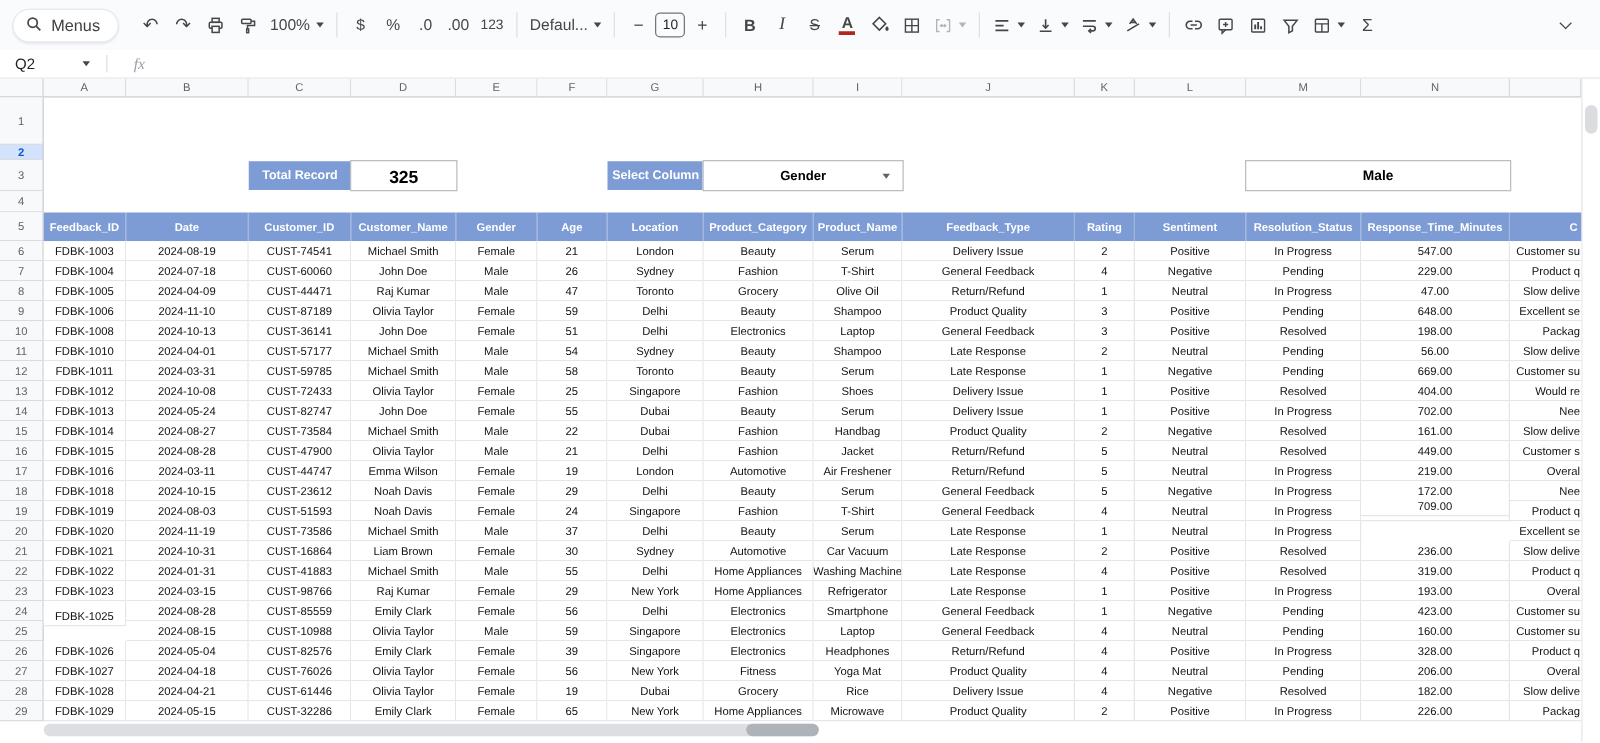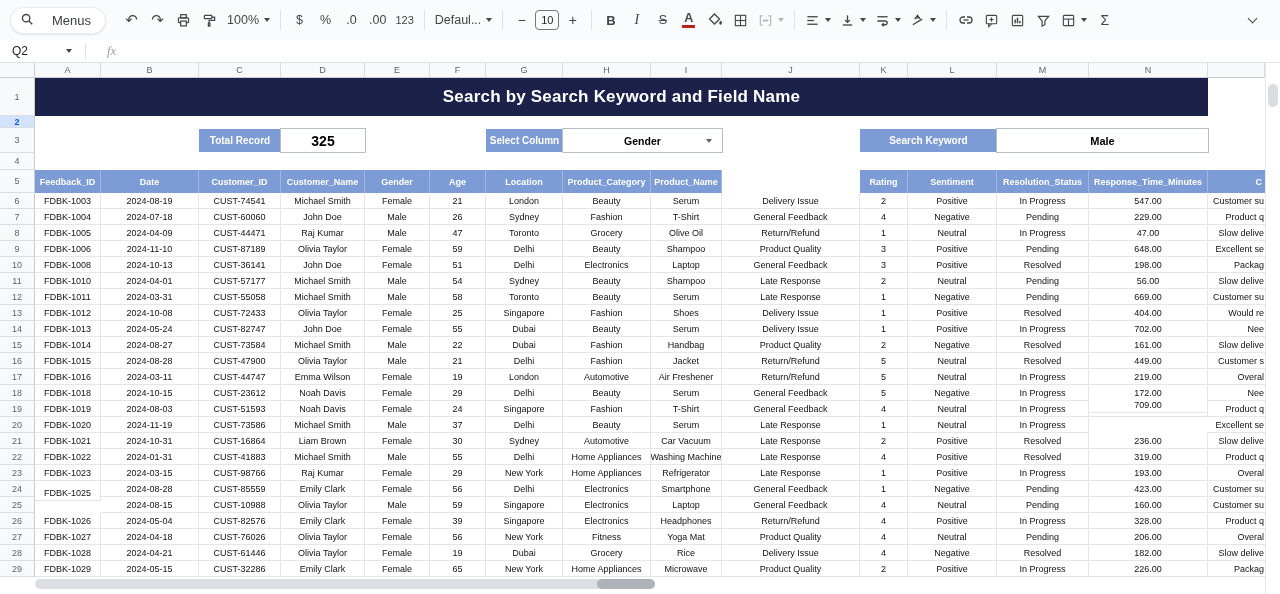--- a/index.html
+++ b/index.html
@@ -8,21 +8,21 @@
   }
   *{box-sizing:border-box}
   html,body{margin:0;padding:0}
   body{width:1280px;height:594px;overflow:hidden;position:relative;background:#fff;
        font-family:"Liberation Sans",sans-serif;color:#202124;}
 
   
   .toolbar{position:absolute;top:0;left:0;width:1280px;height:40px;background:#f9fbfd;
            display:flex;align-items:center;padding:0 10px;gap:1px;}
   .pill{background:#fff;border:1px solid #e8eaef;box-shadow:0 1px 2px rgba(60,64,67,.12);
-        border-radius:15px;height:27px;padding:0 14px 0 9px;display:flex;align-items:center;gap:18px;
+        border-radius:15px;height:27px;padding:0 14px 0 9px;display:flex;align-items:center;gap:7px;
         font-size:13px;color:#3c4043;margin-right:12px;}
   .tb{height:26px;min-width:25px;display:flex;align-items:center;justify-content:center;
       border-radius:4px;color:var(--icon);font-size:12.5px;gap:3px;padding:0 4px;white-space:nowrap;}
   .tb svg{display:block}
   .divider{width:1px;height:20px;background:#dde0e4;margin:0 5px;flex:none}
   .caret{width:0;height:0;border-left:3.5px solid transparent;border-right:3.5px solid transparent;
          border-top:4px solid var(--icon);margin-left:2px}
   .bold-b{font-weight:bold;font-size:13px}
   .ital-i{font-family:"Liberation Serif",serif;font-style:italic;font-size:14px}
   .strike-s{text-decoration:line-through;font-size:12.5px}
@@ -235,32 +235,30 @@
     <span class="caret"></span>
   </div>
   <div class="divider" style="height:14px"></div>
   <span class="fx">fx</span>
   <div style="flex:1"></div>
 </div>
 
 <div class="sheet" id="sheet">
   <div class="corner"></div>
 
-  <div class="banner">Search by Search Keyword and Field Name</div>
 
   <div class="ctrl-label" style="left:199px;width:82px">Total Record</div>
   <div class="ctrl-value" style="left:280px;width:86px;font-size:14px">325</div>
 
   <div class="ctrl-label" style="left:486px;width:77px">Select Column</div>
   <div class="ctrl-value" style="left:562px;width:161px;font-size:10.5px">
     <span>Gender</span>
     <span class="caret" style="position:absolute;right:10px;border-top-color:#5f6368"></span>
   </div>
 
-  <div class="ctrl-label" style="left:860px;width:137px">Search Keyword</div>
   <div class="ctrl-value" style="left:996px;width:213px;font-size:11px">Male</div>
 
   <div class="vscroll">
       <div class="vthumb"></div>
     </div>
   <div class="hthumb"></div>
   <div class="hthumb-dark"></div>
 <div class="colhead" style="left: 35px; width: 66px;">A</div>
     <div class="colhead" style="left: 101px; width: 98px;">B</div>
     <div class="colhead" style="left: 199px; width: 82px;">C</div>
@@ -307,20 +305,21 @@
     <div class="rowhead" style="top: 498px; height: 16px;">29</div>
     <div class="hdrcell" style="left: 35px; width: 66px;">Feedback_ID</div>
     <div class="hdrcell" style="left: 101px; width: 98px;">Date</div>
     <div class="hdrcell" style="left: 199px; width: 82px;">Customer_ID</div>
     <div class="hdrcell" style="left: 281px; width: 84px;">Customer_Name</div>
     <div class="hdrcell" style="left: 365px; width: 65px;">Gender</div>
     <div class="hdrcell" style="left: 430px; width: 56px;">Age</div>
     <div class="hdrcell" style="left: 486px; width: 77px;">Location</div>
     <div class="hdrcell" style="left: 563px; width: 88px;">Product_Category</div>
     <div class="hdrcell" style="left: 651px; width: 71px;">Product_Name</div>
+    <div class="hdrcell" style="left: 722px; width: 138px;">Feedback_Type</div>
     <div class="hdrcell" style="left: 860px; width: 48px;">Rating</div>
     <div class="hdrcell" style="left: 908px; width: 89px;">Sentiment</div>
     <div class="hdrcell" style="left: 997px; width: 92px;">Resolution_Status</div>
     <div class="hdrcell" style="left: 1089px; width: 119px;">Response_Time_Minutes</div>
     <div class="hdrcell clip" style="left: 1208px; width: 57px;">C</div>
     <div class="cell" style="left: 35px; top: 130px; width: 66px;">FDBK-1003</div>
     <div class="cell" style="left: 101px; top: 130px; width: 98px;">2024-08-19</div>
     <div class="cell" style="left: 199px; top: 130px; width: 82px;">CUST-74541</div>
     <div class="cell" style="left: 281px; top: 130px; width: 84px;">Michael Smith</div>
     <div class="cell" style="left: 365px; top: 130px; width: 65px;">Female</div>
@@ -404,21 +403,21 @@
     <div class="cell" style="left: 563px; top: 210px; width: 88px;">Beauty</div>
     <div class="cell" style="left: 651px; top: 210px; width: 71px;">Shampoo</div>
     <div class="cell" style="left: 722px; top: 210px; width: 138px;">Late Response</div>
     <div class="cell" style="left: 860px; top: 210px; width: 48px;">2</div>
     <div class="cell" style="left: 908px; top: 210px; width: 89px;">Neutral</div>
     <div class="cell" style="left: 997px; top: 210px; width: 92px;">Pending</div>
     <div class="cell" style="left: 1089px; top: 210px; width: 119px;">56.00</div>
     <div class="cell clip" style="left: 1208px; top: 210px; width: 57px;">Slow delive</div>
     <div class="cell" style="left: 35px; top: 226px; width: 66px;">FDBK-1011</div>
     <div class="cell" style="left: 101px; top: 226px; width: 98px;">2024-03-31</div>
-    <div class="cell" style="left: 199px; top: 226px; width: 82px;">CUST-55058</div>
+    <div class="cell" style="left: 199px; top: 226px; width: 82px;">CUST-59785</div>
     <div class="cell" style="left: 281px; top: 226px; width: 84px;">Michael Smith</div>
     <div class="cell" style="left: 365px; top: 226px; width: 65px;">Male</div>
     <div class="cell" style="left: 430px; top: 226px; width: 56px;">58</div>
     <div class="cell" style="left: 486px; top: 226px; width: 77px;">Toronto</div>
     <div class="cell" style="left: 563px; top: 226px; width: 88px;">Beauty</div>
     <div class="cell" style="left: 651px; top: 226px; width: 71px;">Serum</div>
     <div class="cell" style="left: 722px; top: 226px; width: 138px;">Late Response</div>
     <div class="cell" style="left: 860px; top: 226px; width: 48px;">1</div>
     <div class="cell" style="left: 908px; top: 226px; width: 89px;">Negative</div>
     <div class="cell" style="left: 997px; top: 226px; width: 92px;">Pending</div>

